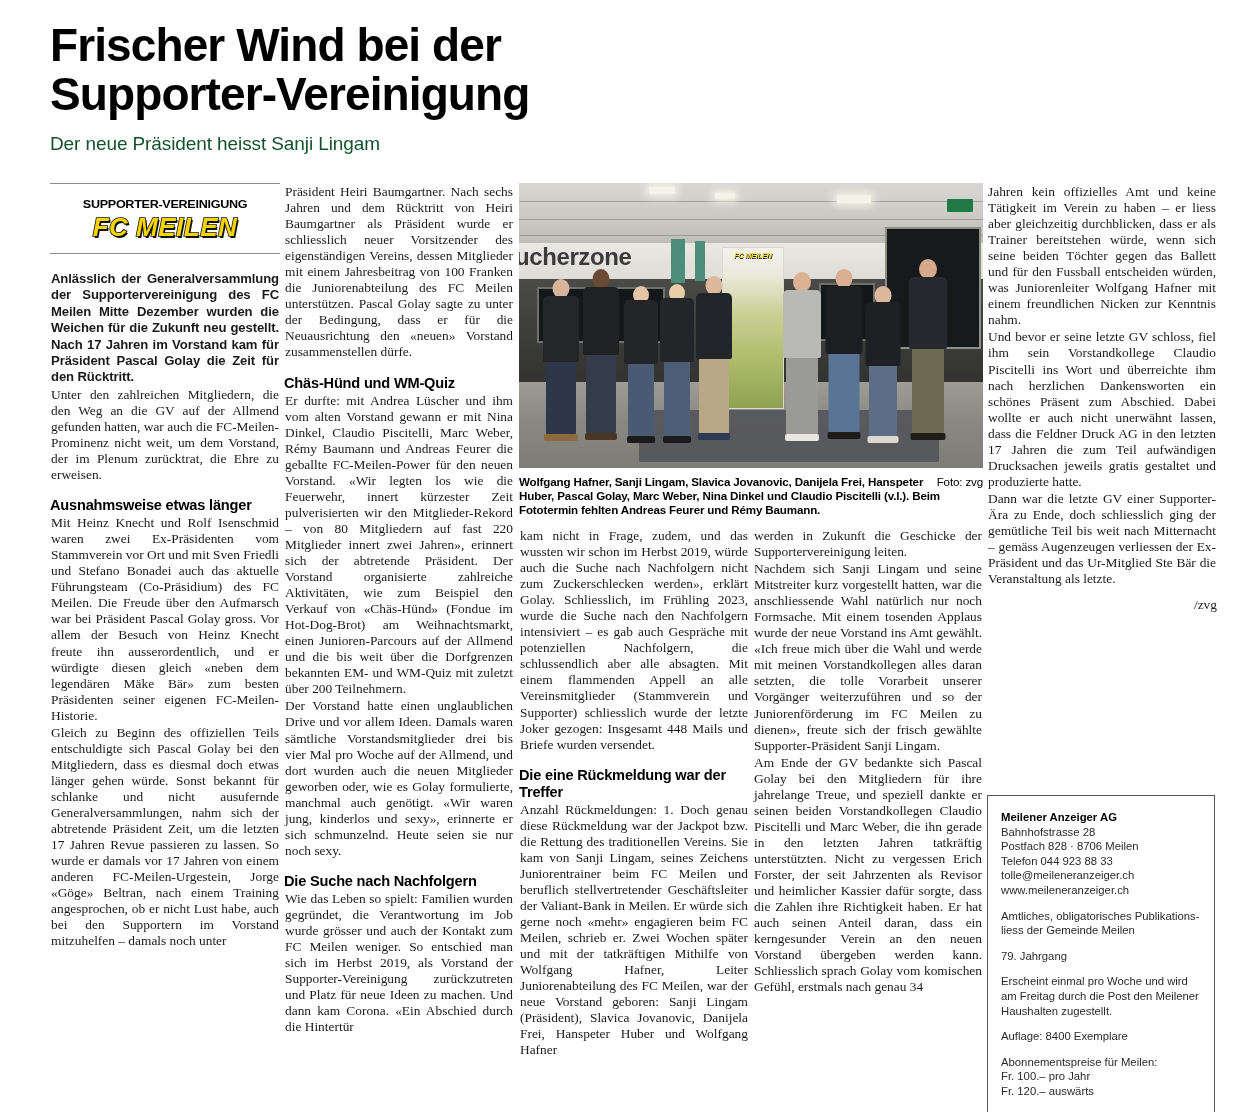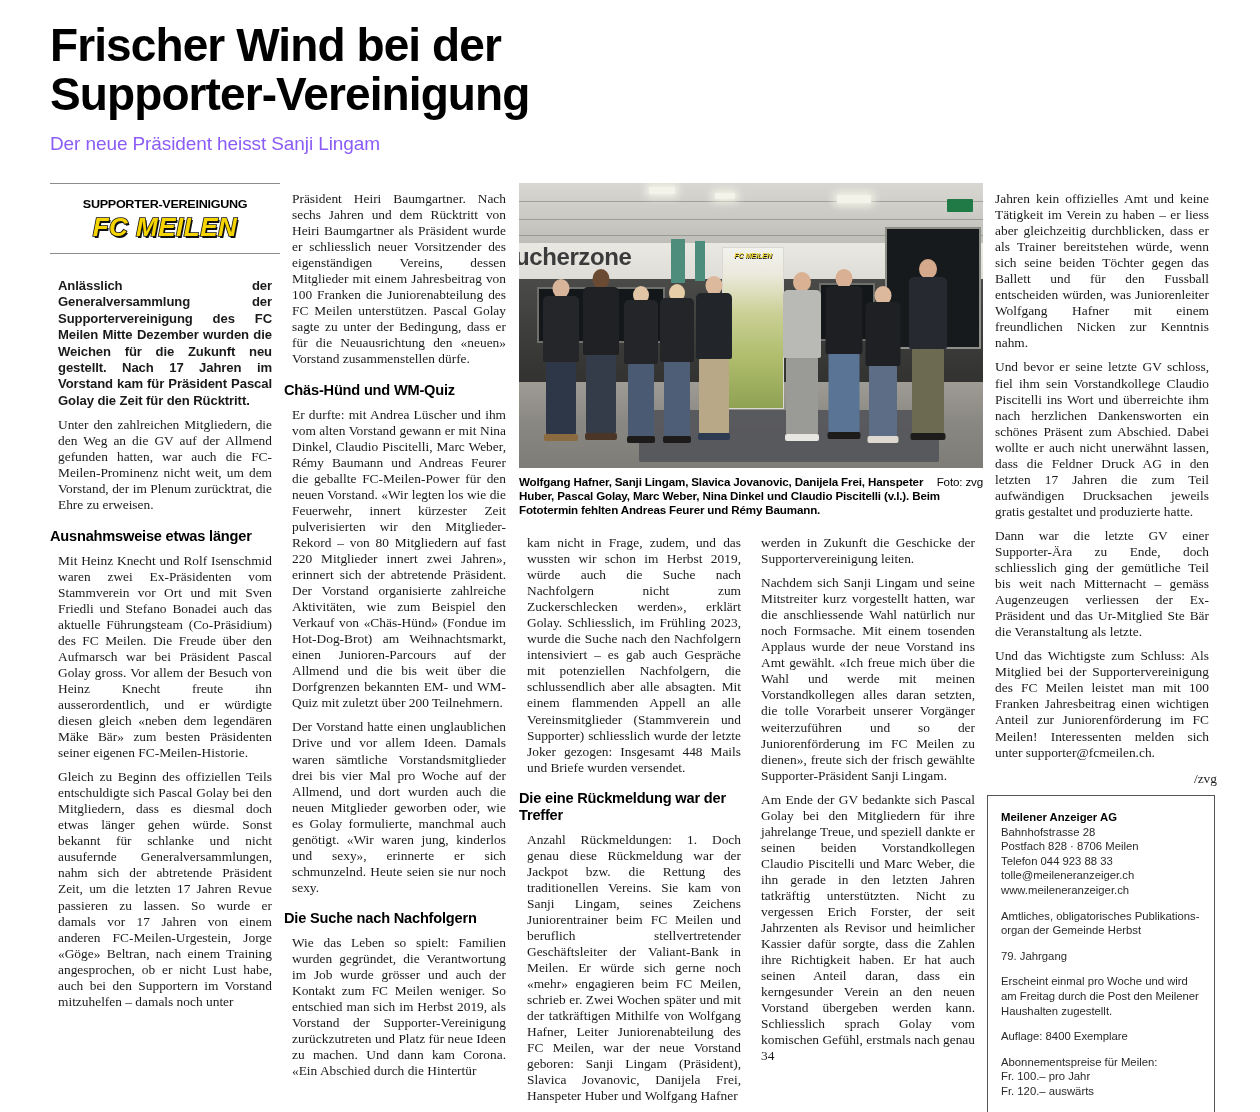--- a/index.html
+++ b/index.html
@@ -36,41 +36,41 @@
     line-height: 1.06;
     letter-spacing: -0.9px;
     color: #000;
     margin: 0;
   }
   .subhead {
     font-family: "Liberation Sans", sans-serif;
     font-weight: normal;
     font-size: 19px;
     line-height: 1.2;
-    color: #8b5cf6;
+    color: #14532d;
     margin: 14px 0 0 0;
     letter-spacing: -0.1px;
   }
 
   
   .col {
     position: absolute;
     top: 176px;
     width: 230px;
   }
   .col-1 { left: 50px; }
   .col-2 { left: 284px; }
   .col-3 { left: 519px; }
   .col-4 { left: 753px; }
   .col-5 { left: 987px; }
 
   .col-3, .col-4 { top: 176px; }
 
   p {
-    margin: 8px;
+    margin: 1px;
     font-size: 13.4px;
     line-height: 16.05px;
     text-align: justify;
     text-justify: inter-word;
     hyphens: auto;
     -webkit-hyphens: auto;
   }
   p.lead {
     font-family: "Liberation Sans", sans-serif;
     font-weight: bold;
@@ -380,33 +380,32 @@
   <div class="col col-4" style="top:520px">
     <p>werden in Zukunft die Geschicke der Supportervereinigung leiten.</p>
     <p>Nachdem sich Sanji Lingam und seine Mitstreiter kurz vorgestellt hatten, war die anschliessende Wahl natürlich nur noch Formsache. Mit einem tosenden Applaus wurde der neue Vorstand ins Amt gewählt. «Ich freue mich über die Wahl und werde mit meinen Vorstandkollegen alles daran setzten, die tolle Vorarbeit unserer Vorgänger weiterzuführen und so der Juniorenförderung im FC Meilen zu dienen», freute sich der frisch gewählte Supporter-Präsident Sanji Lingam.</p>
     <p>Am Ende der GV bedankte sich Pascal Golay bei den Mitgliedern für ihre jahrelange Treue, und speziell dankte er seinen beiden Vorstandkollegen Claudio Piscitelli und Marc Weber, die ihn gerade in den letzten Jahren tatkräftig unterstützten. Nicht zu vergessen Erich Forster, der seit Jahrzenten als Revisor und heimlicher Kassier dafür sorgte, dass die Zahlen ihre Richtigkeit haben. Er hat auch seinen Anteil daran, dass ein kerngesunder Verein an den neuen Vorstand übergeben werden kann. Schliesslich sprach Golay vom komischen Gefühl, erstmals nach genau 34</p>
   </div>
 
   <div class="col col-5">
     <p>Jahren kein offizielles Amt und keine Tätigkeit im Verein zu haben – er liess aber gleichzeitig durchblicken, dass er als Trainer bereitstehen würde, wenn sich seine beiden Töchter gegen das Ballett und für den Fussball entscheiden würden, was Juniorenleiter Wolfgang Hafner mit einem freundlichen Nicken zur Kenntnis nahm.</p>
     <p>Und bevor er seine letzte GV schloss, fiel ihm sein Vorstandkollege Claudio Piscitelli ins Wort und überreichte ihm nach herzlichen Dankensworten ein schönes Präsent zum Abschied. Dabei wollte er auch nicht unerwähnt lassen, dass die Feldner Druck AG in den letzten 17 Jahren die zum Teil aufwändigen Drucksachen jeweils gratis gestaltet und produzierte hatte.</p>
     <p>Dann war die letzte GV einer Supporter-Ära zu Ende, doch schliesslich ging der gemütliche Teil bis weit nach Mitternacht – gemäss Augenzeugen verliessen der Ex-Präsident und das Ur-Mitglied Ste Bär die Veranstaltung als letzte.</p>
-    <p>Und das Wichtigste zum Schluss: Als Mitglied bei der Supportervereinigung des FC Meilen leistet man mit 100 Franken Jahresbeitrag einen wichtigen Anteil zur Juniorenförderung im FC Meilen! Interessenten melden sich unter supporter@fcmeilen.ch.</p>
     <div class="endmark">/zvg</div>
   </div>
 
   <div class="imprint">
     <div class="bold">Meilener Anzeiger AG</div>
     <div>Bahnhofstrasse 28</div>
     <div>Postfach 828 · 8706 Meilen</div>
     <div>Telefon 044 923 88 33</div>
     <div>tolle@meileneranzeiger.ch</div>
     <div>www.meileneranzeiger.ch</div>
     <div class="grp">Amtliches, obligatorisches Publikations-</div>
-    <div>organ der Gemeinde Herbst</div>
+    <div>liess der Gemeinde Meilen</div>
     <div class="grp">79. Jahrgang</div>
     <div class="grp">Erscheint einmal pro Woche und wird</div>
     <div>am Freitag durch die Post den Meilener</div>
     <div>Haushalten zugestellt.</div>
     <div class="grp">Auflage: 8400 Exemplare</div>
     <div class="grp">Abonnementspreise für Meilen:</div>
     <div>Fr. 100.– pro Jahr</div>
     <div>Fr. 120.– auswärts</div>
     <div class="grp">Fr. 1.22/mm-Spalte</div>
 

